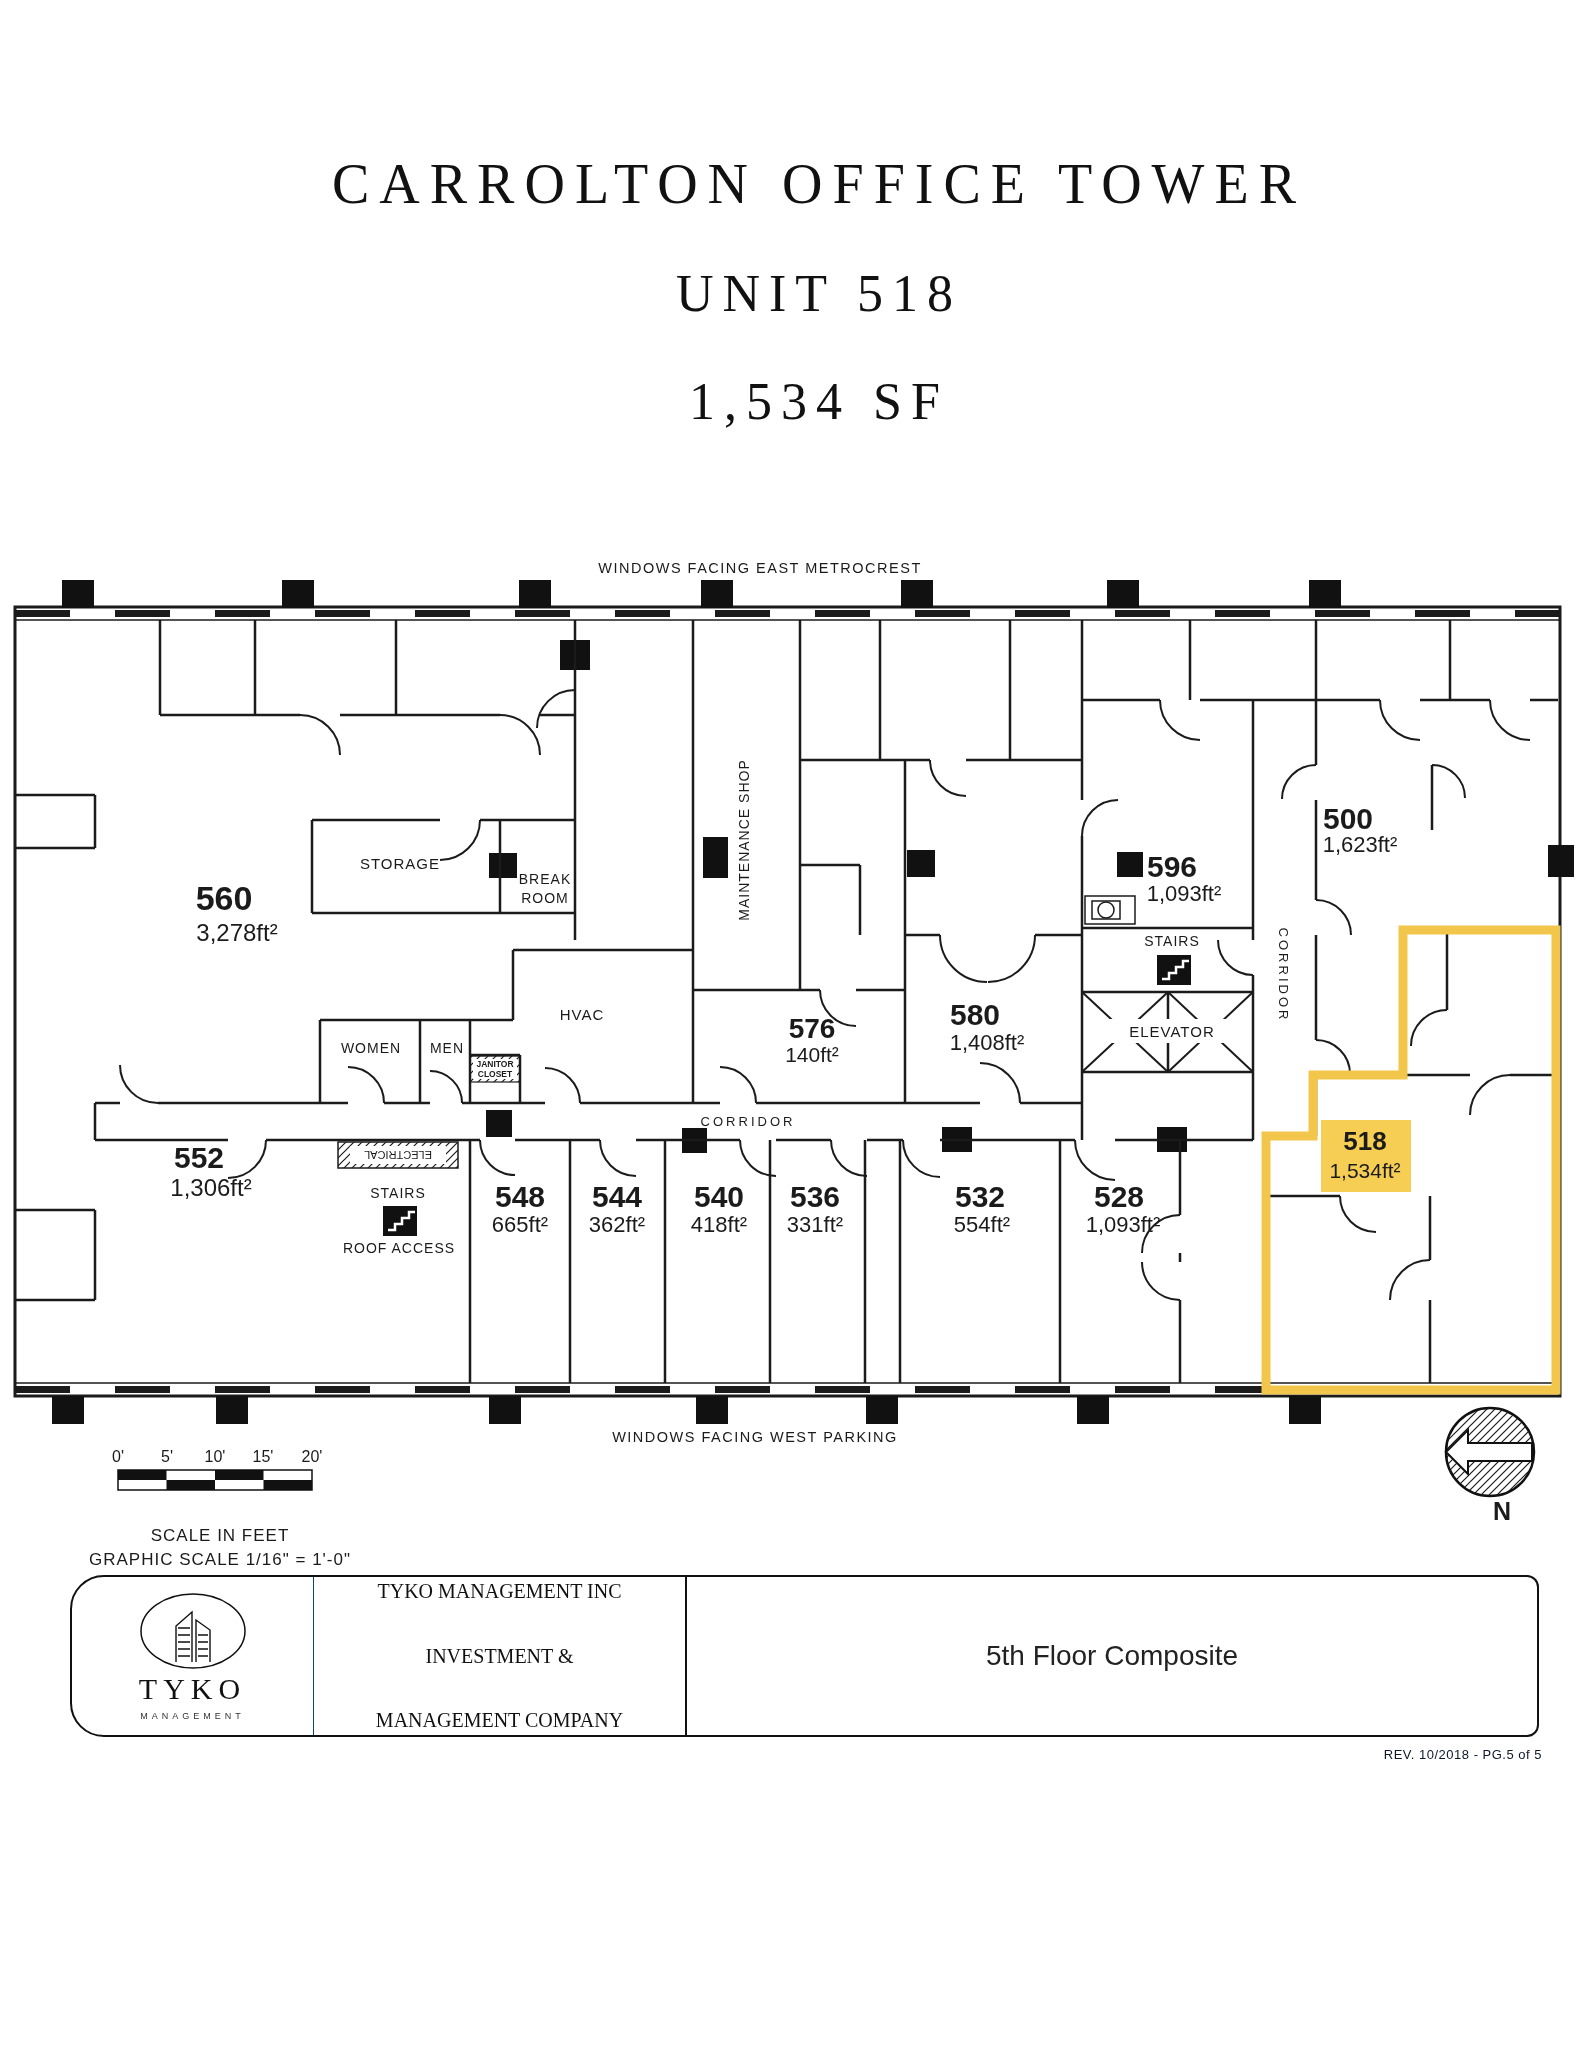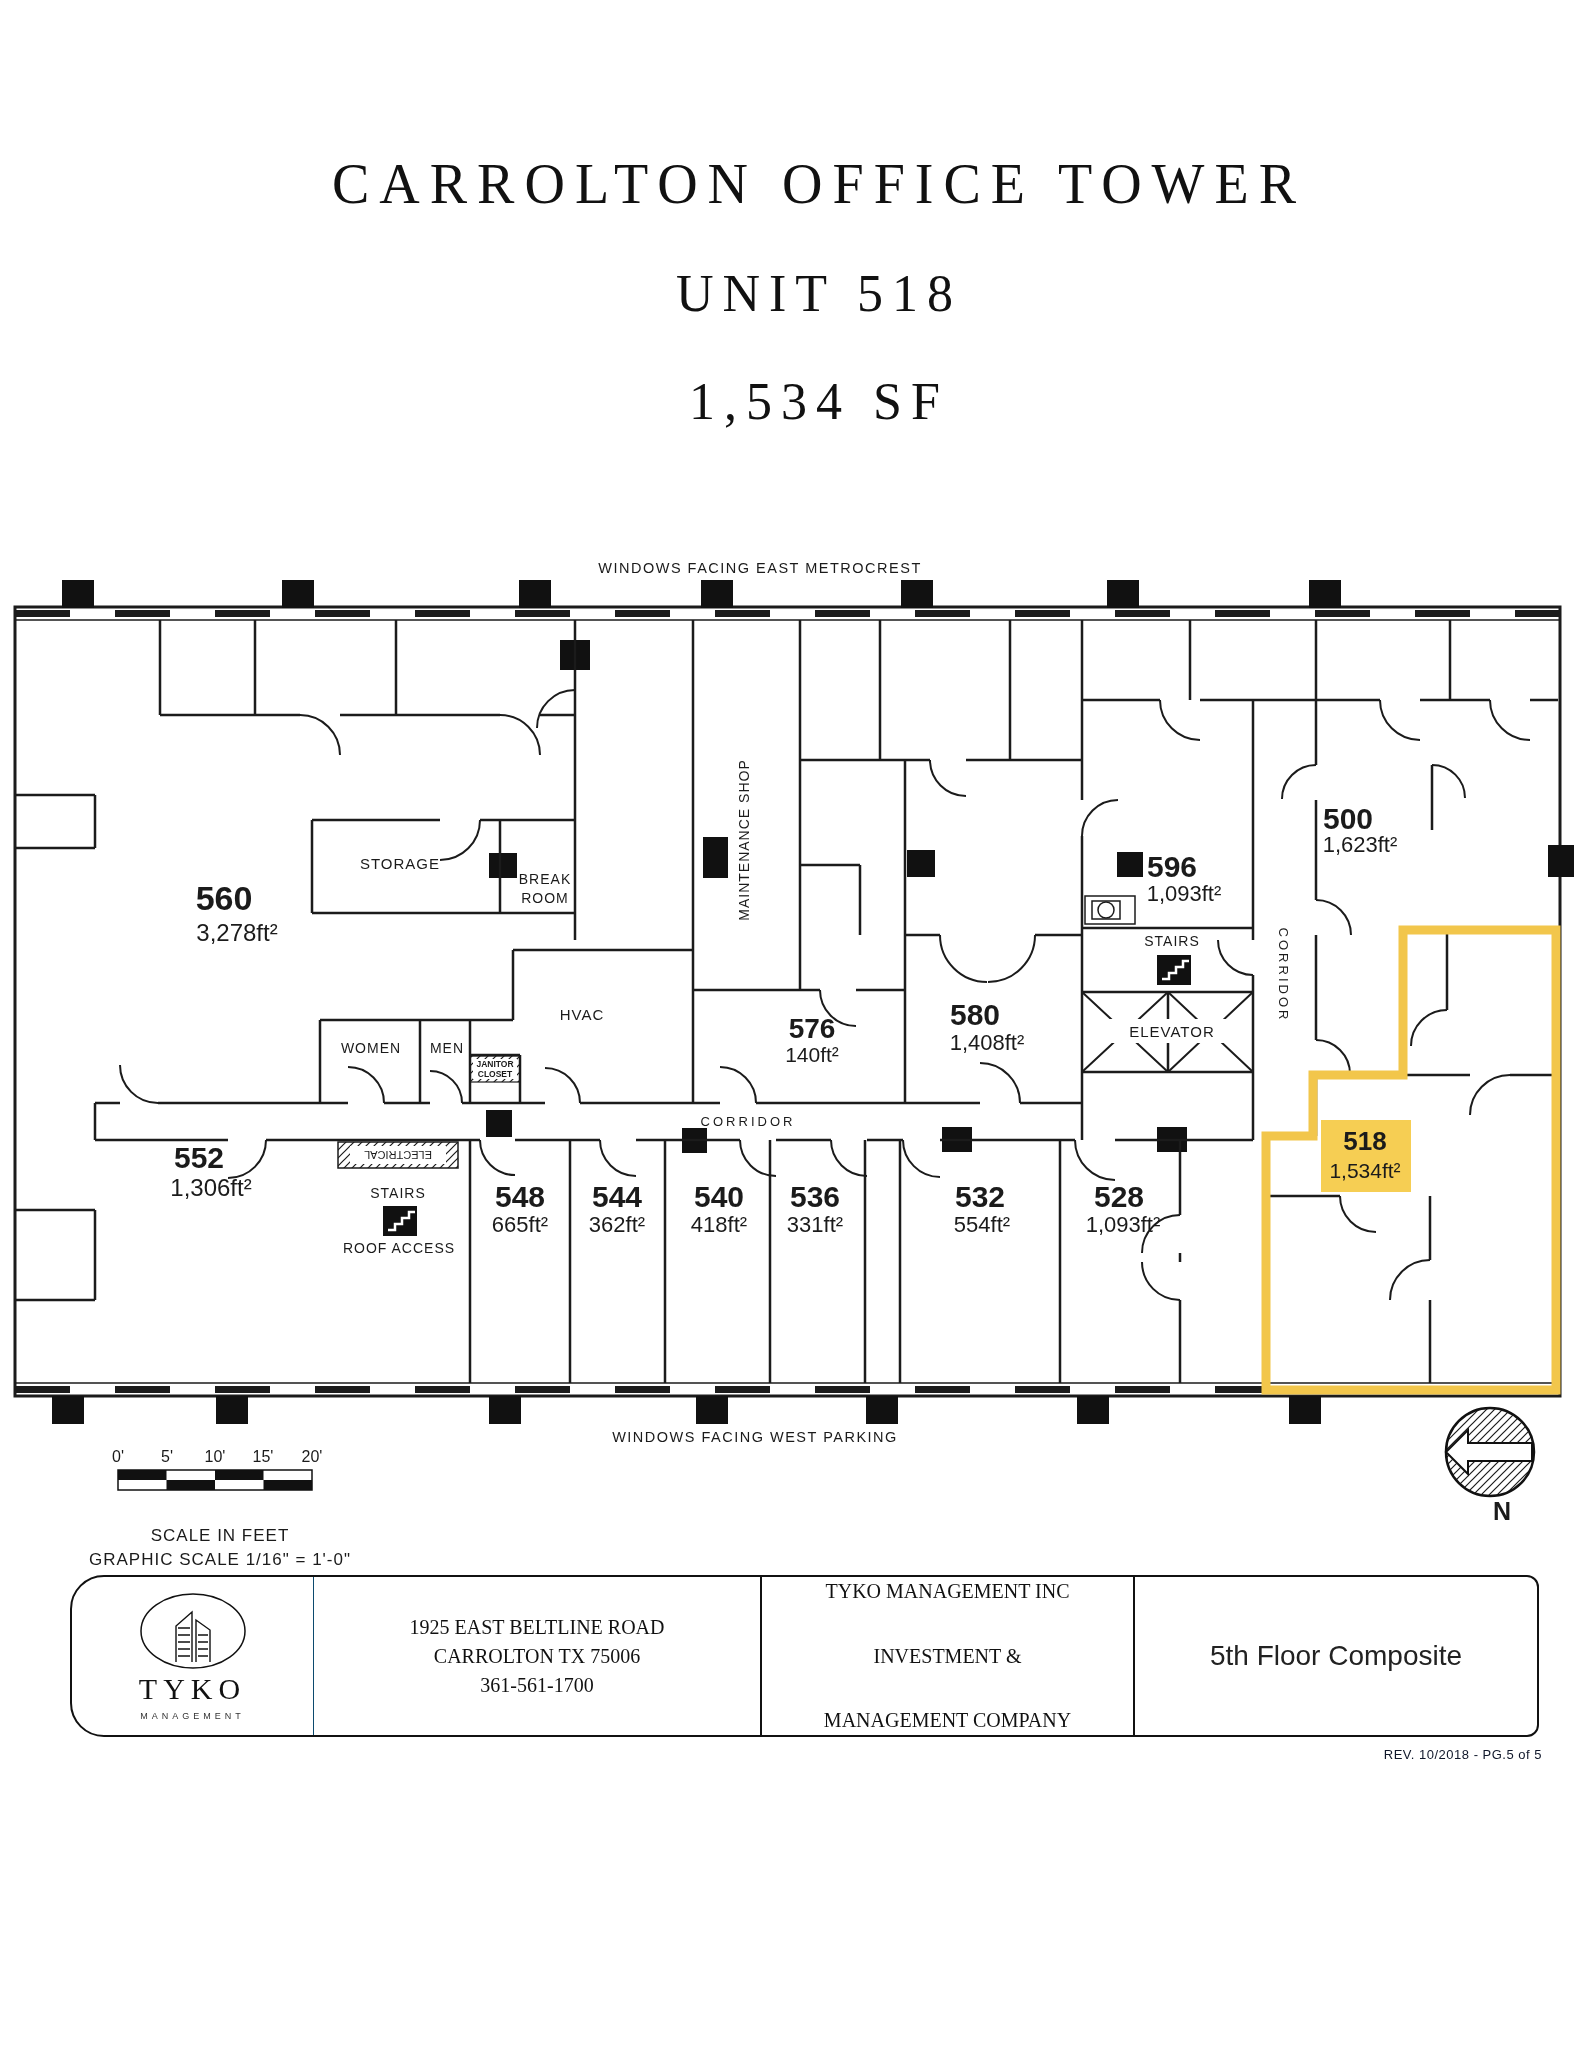--- a/index.html
+++ b/index.html
@@ -278,25 +278,20 @@
       <g stroke="#111" stroke-width="1.4" fill="none">
         <path d="M48,70 V34 L64,20 V70"></path>
         <path d="M50,64 H62 M50,57 H62 M50,50 H62 M50,43 H62 M50,36 H62"></path>
         <path d="M68,70 V28 L82,38 V70"></path>
         <path d="M70,64 H80 M70,57 H80 M70,50 H80 M70,43 H80"></path>
       </g>
     </svg>
     <div class="logo-name">TYKO</div>
     <div class="logo-sub">MANAGEMENT</div>
   </div>
-  <div class="fcell fcell-addr">
-    <div class="serifline">1925 EAST BELTLINE ROAD</div>
-    <div class="serifline">CARROLTON TX 75006</div>
-    <div class="serifline">361-561-1700</div>
-  </div>
   <div class="fcell fcell-co">
     <div class="serifline">TYKO MANAGEMENT INC</div>
     <div class="serifline">INVESTMENT &amp;</div>
     <div class="serifline">MANAGEMENT COMPANY</div>
   </div>
   <div class="fcell fcell-title">
     <div class="sheet-title">5th Floor Composite</div>
   </div>
 </div>
 

